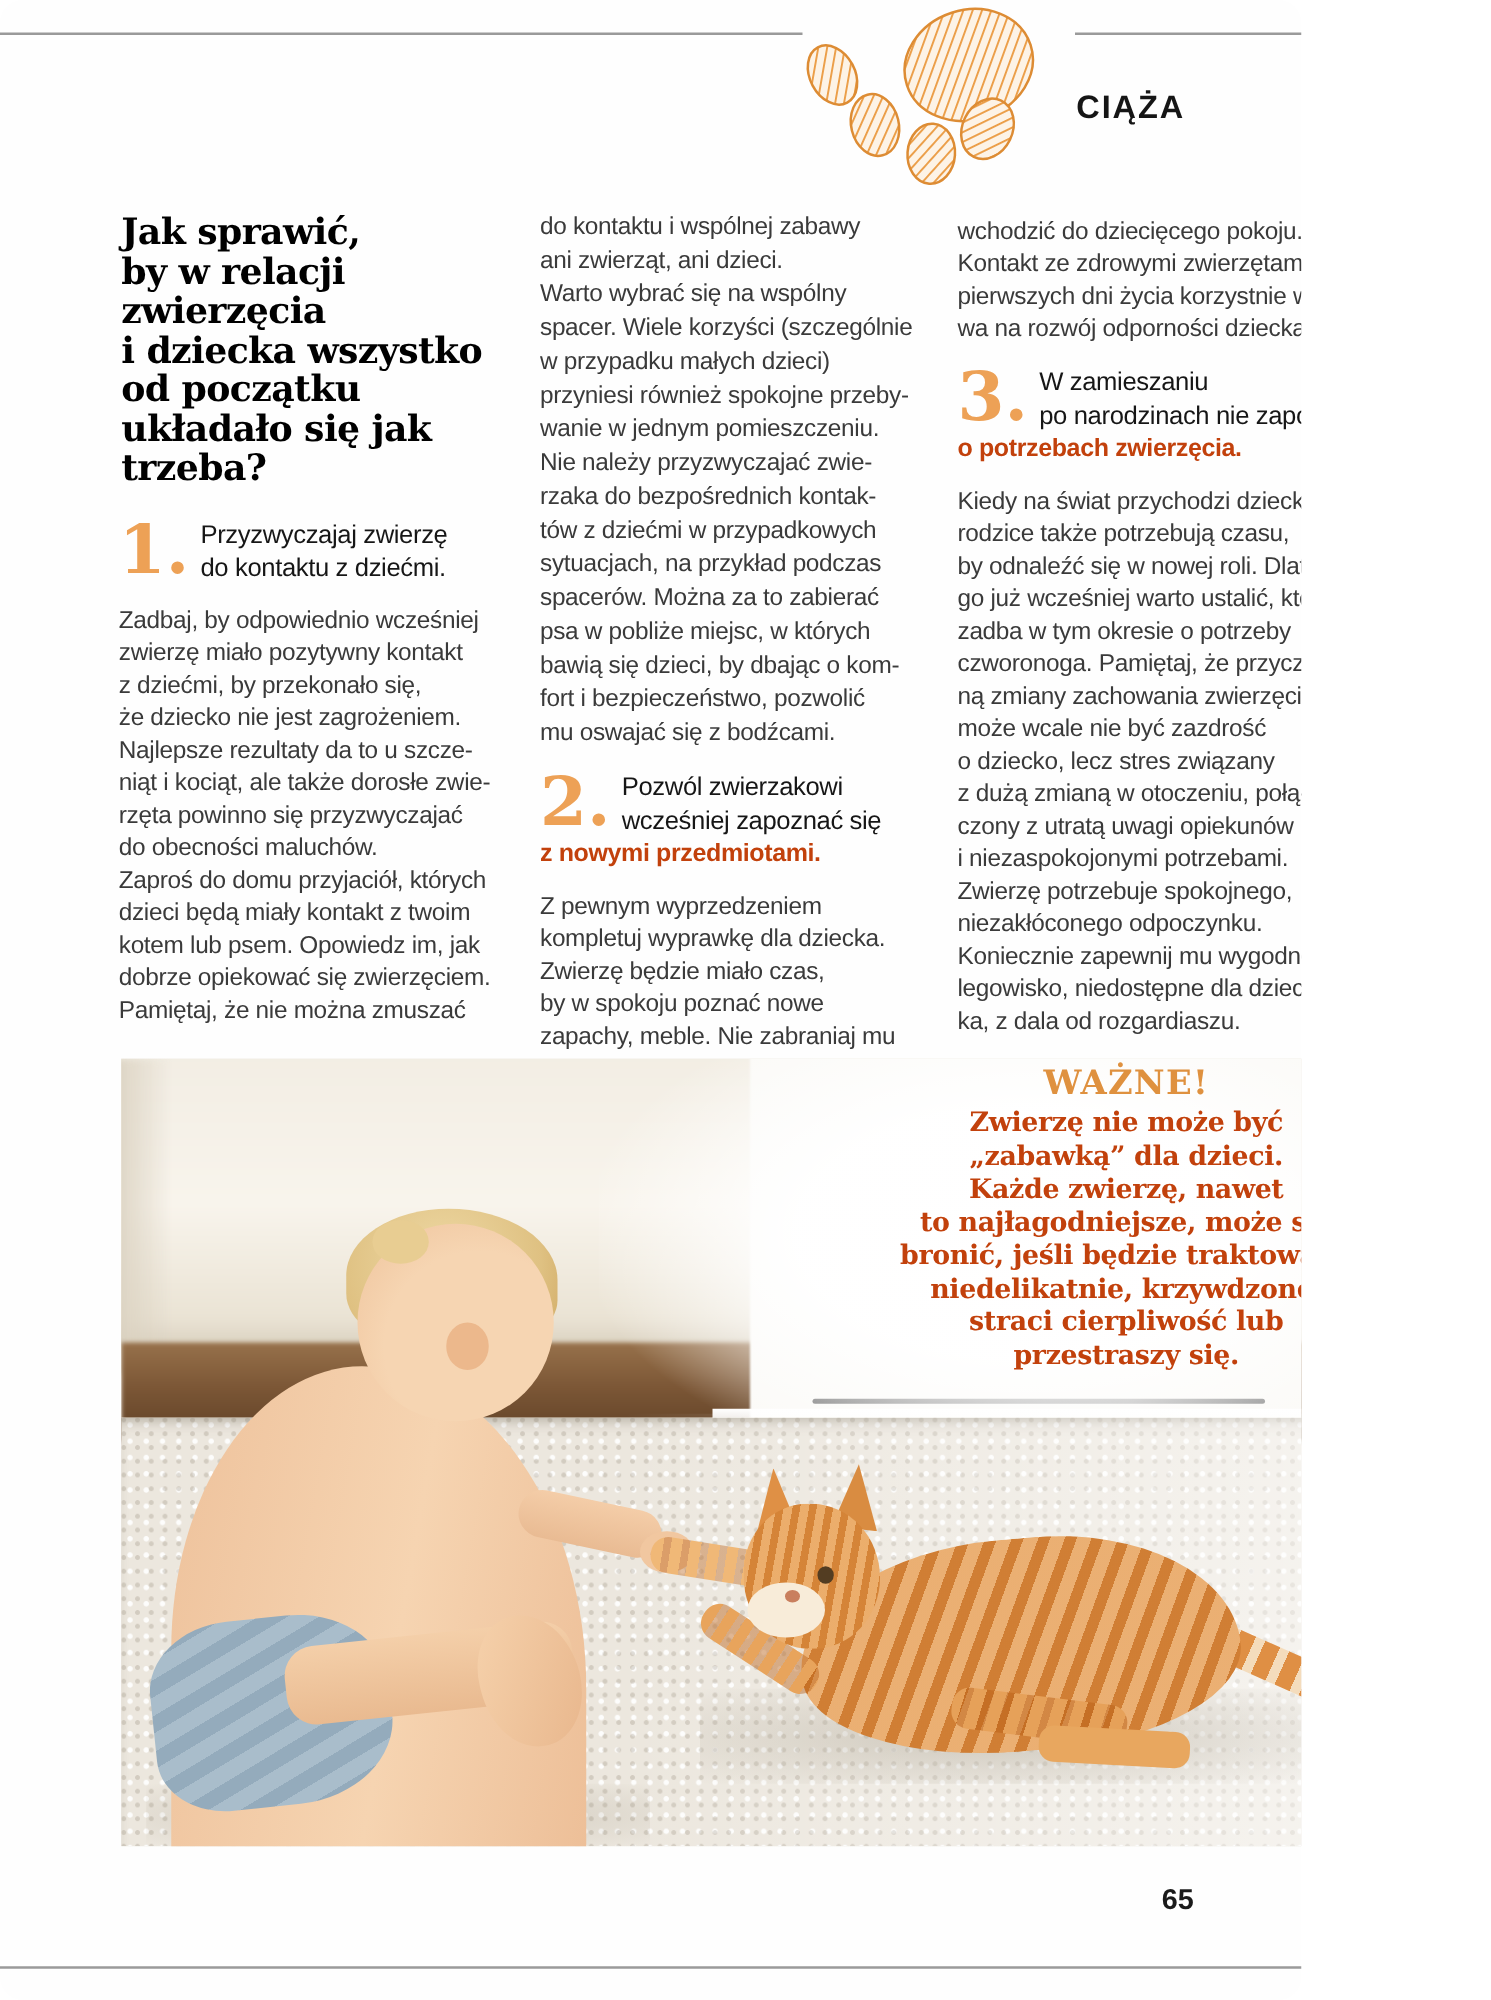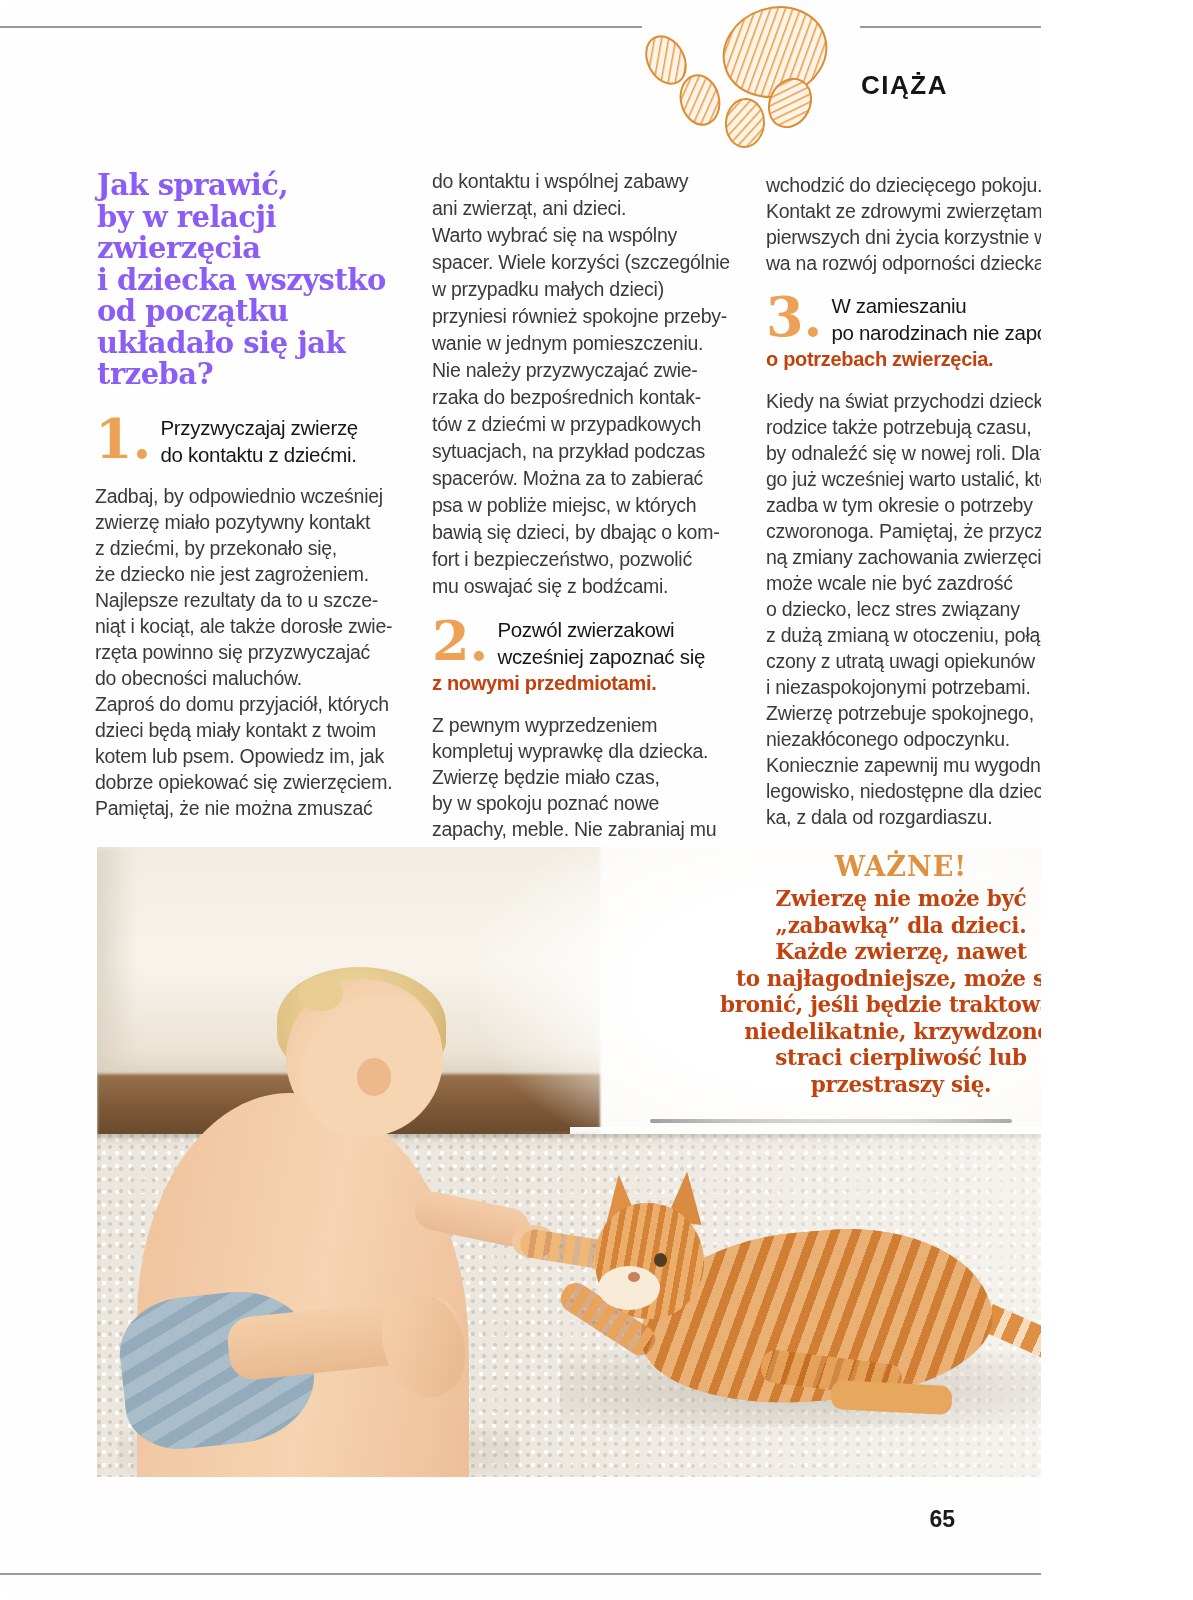--- a/index.html
+++ b/index.html
@@ -7,21 +7,21 @@
         font-family:"Liberation Sans", sans-serif;color:#3a3a3a;border-radius:18px;}
   .rule{position:absolute;background:#9a9a9a;}
   .kicker{position:absolute;top:70px;right:93px;font-size:26px;font-weight:bold;
           letter-spacing:1.5px;color:#151515;}
   .paw{position:absolute;left:638px;top:2px;width:212px;height:148px;}
   .col{position:absolute;}
   .col1{left:95px;top:170px;width:316px;}
   .col2{left:432px;top:168px;width:316px;}
   .col3{left:766px;top:172px;width:330px;}
   .headline{font-family:"DejaVu Serif", serif;font-weight:bold;font-size:29px;line-height:31.5px;
-            color:#8b5cf6;white-space:pre;margin:0 0 22px 2px;letter-spacing:-0.5px;}
+            color:#000000;white-space:pre;margin:0 0 22px 2px;letter-spacing:-0.5px;}
   .bodytext{font-size:19.5px;line-height:26px;letter-spacing:-0.25px;white-space:pre;color:#3a3a3a;}
   .col2 .intro{line-height:27px;}
   .sec-head{display:flex;align-items:flex-start;margin:0 0 0 0;}
   .sec-num{flex:0 0 auto;font-family:"DejaVu Serif", serif;font-weight:bold;font-size:54px;
            line-height:48px;color:#EDA156;margin:2px 9px 0 0;}
   .sec-title{font-weight:normal;font-size:20.5px;line-height:27px;letter-spacing:-0.3px;
              white-space:pre;color:#161616;padding-top:1px;}
   .sec-title-below{font-weight:bold;font-size:20px;line-height:27px;letter-spacing:-0.3px;
              white-space:pre;color:#c2410c;}
   .sec-body{margin-top:15px;}

